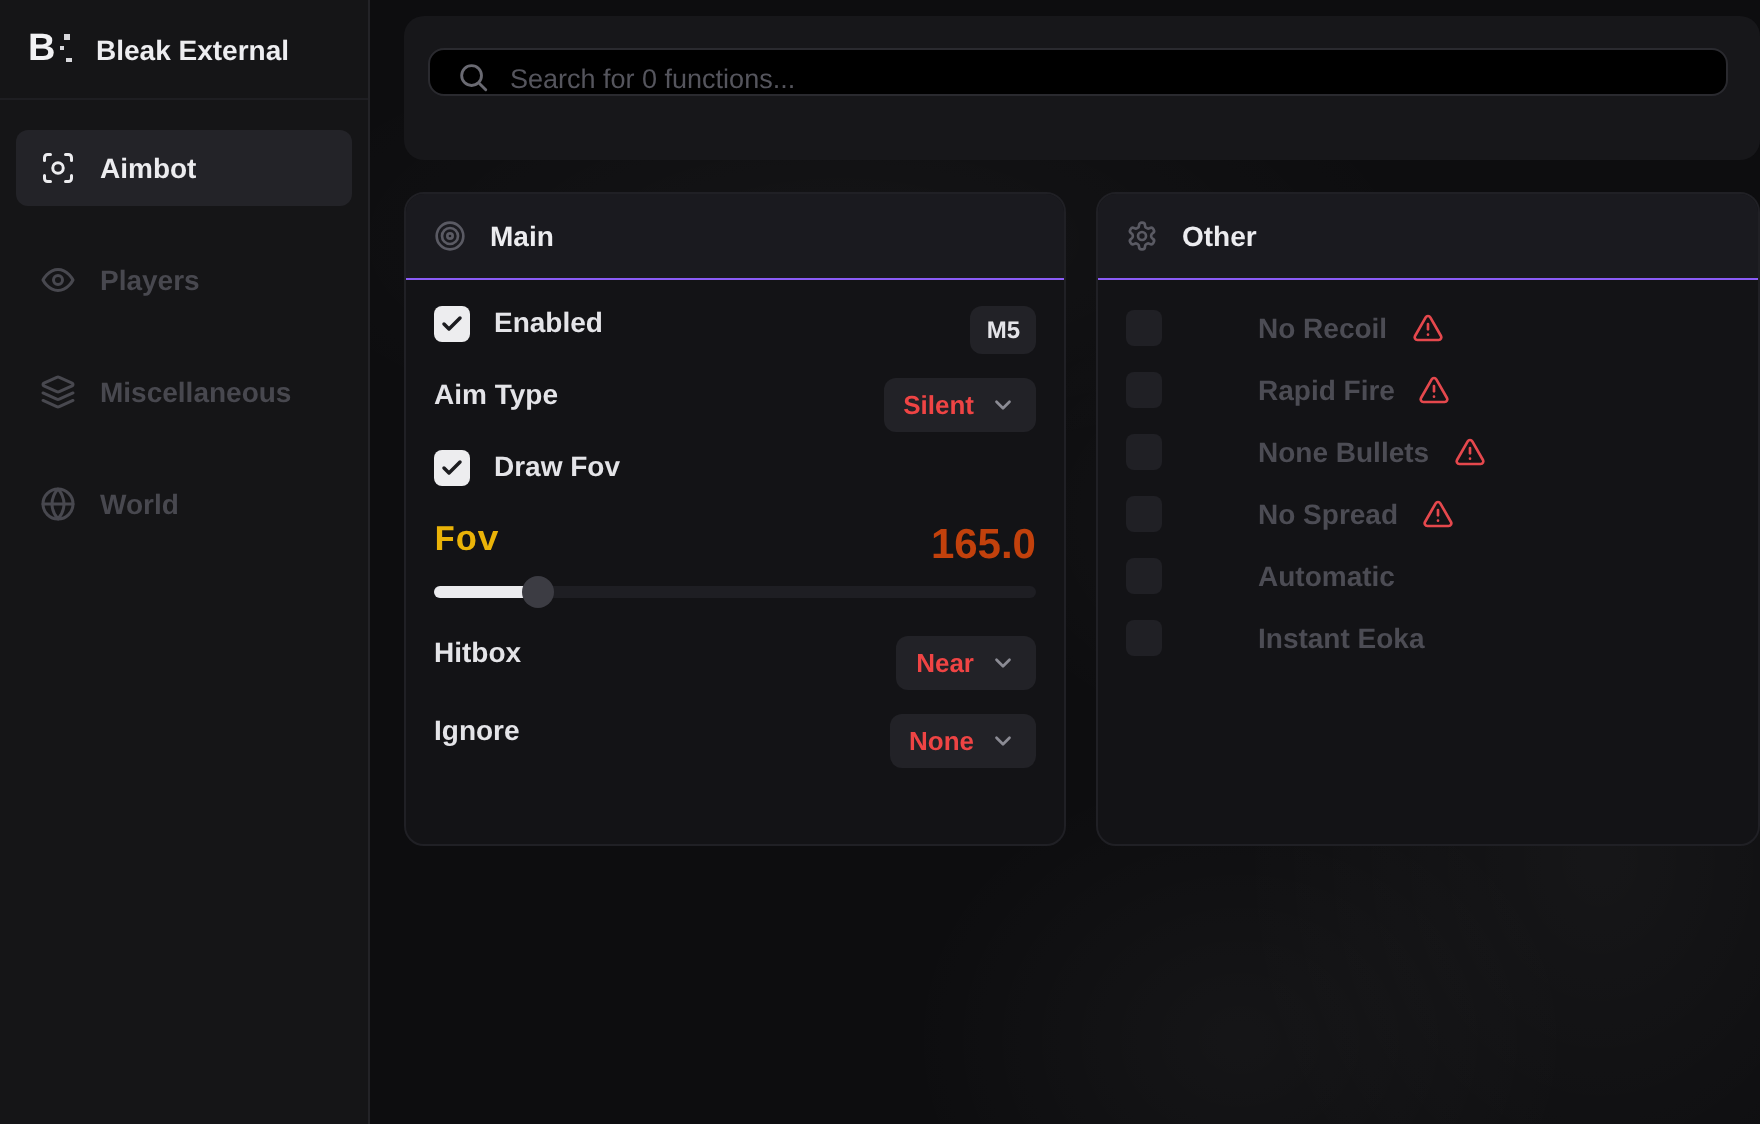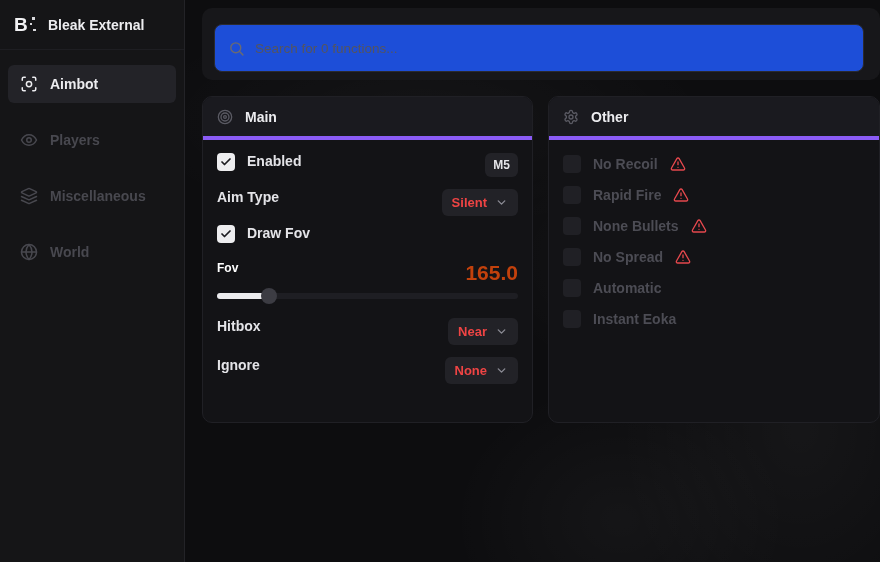--- a/index.html
+++ b/index.html
@@ -49,51 +49,51 @@
   .nav-item svg { flex: 0 0 auto; }
 
   
   .content { position: absolute; left: 186px; top: 0; right: 0; bottom: 0; z-index: 1; }
 
   .search-card {
     position: absolute; left: 16px; right: 0; top: 8px; height: 72px;
     background: #17171a; border-radius: 10px;
   }
   .search-input-wrap {
-    position: absolute; left: 12px; right: 16px; top: 16px; height: 48px;
-    background: #1d4ed8; border: 1px solid #2a2a2f; border-radius: 8px;
-    display: flex; align-items: center; gap: 10px; padding: 0 13px;
+    position: absolute; left: 12px; right: 16px; top: 16px; height: 24px;
+    background: #000000; border: 1px solid #2a2a2f; border-radius: 8px;
+    display: flex; align-items: flex-end; gap: 10px; padding: 0 13px;
   }
   .search-input {
     flex: 1; background: transparent; border: none; outline: none;
     color: #cfcfd4; font-size: 13.5px; font-family: "Liberation Sans", sans-serif;
   }
   .search-input::placeholder { color: #55555d; }
 
   .panels { position: absolute; left: 16px; right: 0; top: 96px; display: flex; gap: 15px; }
   .panel {
     background: #131316; border: 1px solid #202025; border-radius: 10px;
     height: 327px; overflow: hidden;
   }
   .panel-main { width: 331px; flex: 0 0 auto; }
   .panel-other { flex: 1 1 auto; }
   .panel-header {
-    height: 43px; background: #1a1a1f; border-bottom: 4px solid #8b5cf6;
+    height: 43px; background: #1a1a1f; border-bottom: 1px solid #8b5cf6;
     display: flex; align-items: center; gap: 12px; padding: 0 14px;
   }
   .panel-header svg { color: #5a5a63; }
   .panel-title { font-size: 14px; font-weight: 700; color: #ececef; }
   .panel-body { padding: 13px 14px; }
 
   .row {
     display: flex; height: 27px; margin-bottom: 9px;
   }
   .row .spacer { flex: 1; }
   .row-label { font-size: 14px; font-weight: 600; color: #e4e4e8; }
-  .row-label.dim { color: #ffffff; font-weight: 600; font-size: 12px; }
+  .row-label.dim { color: #eab308; font-weight: 600; font-size: 18px; font-family: Liberation Mono, monospace; }
 
   .checkbox {
     width: 18px; height: 18px; border-radius: 4px; margin-right: 12px;
     background: #202025; display: flex; align-items: center; justify-content: center;
     cursor: pointer; flex: 0 0 auto;
   }
   .checkbox svg { display: none; }
   .checkbox.checked { background: #ededef; }
   .checkbox.checked svg { display: block; color: #1c1c20; }
 
@@ -122,21 +122,21 @@
   }
   .slider-thumb {
     position: absolute; top: 0; width: 16px; height: 16px; margin-left: -8px;
     background: #3c3c43; border-radius: 50%;
   }
 
   .other-row {
     display: flex; align-items: center; height: 22px; margin-bottom: 9px;
     color: #4c4c54;
   }
-  .other-row .row-label { color: #4c4c54; font-weight: 600; font-size: 14px; }
+  .other-row .row-label { color: #4c4c54; font-weight: 600; font-size: 14px; margin-left: 36px; }
   .warn-icon { margin-left: 12px; color: #e5484d; display: flex; align-items: center; }
 </style>
 </head>
 <body>
 
 <svg width="0" height="0" style="position:absolute">
   <defs>
     <g id="i-scan">
         <path d="M3 7V5a2 2 0 0 1 2-2h2"></path>
         <path d="M17 3h2a2 2 0 0 1 2 2v2"></path>

